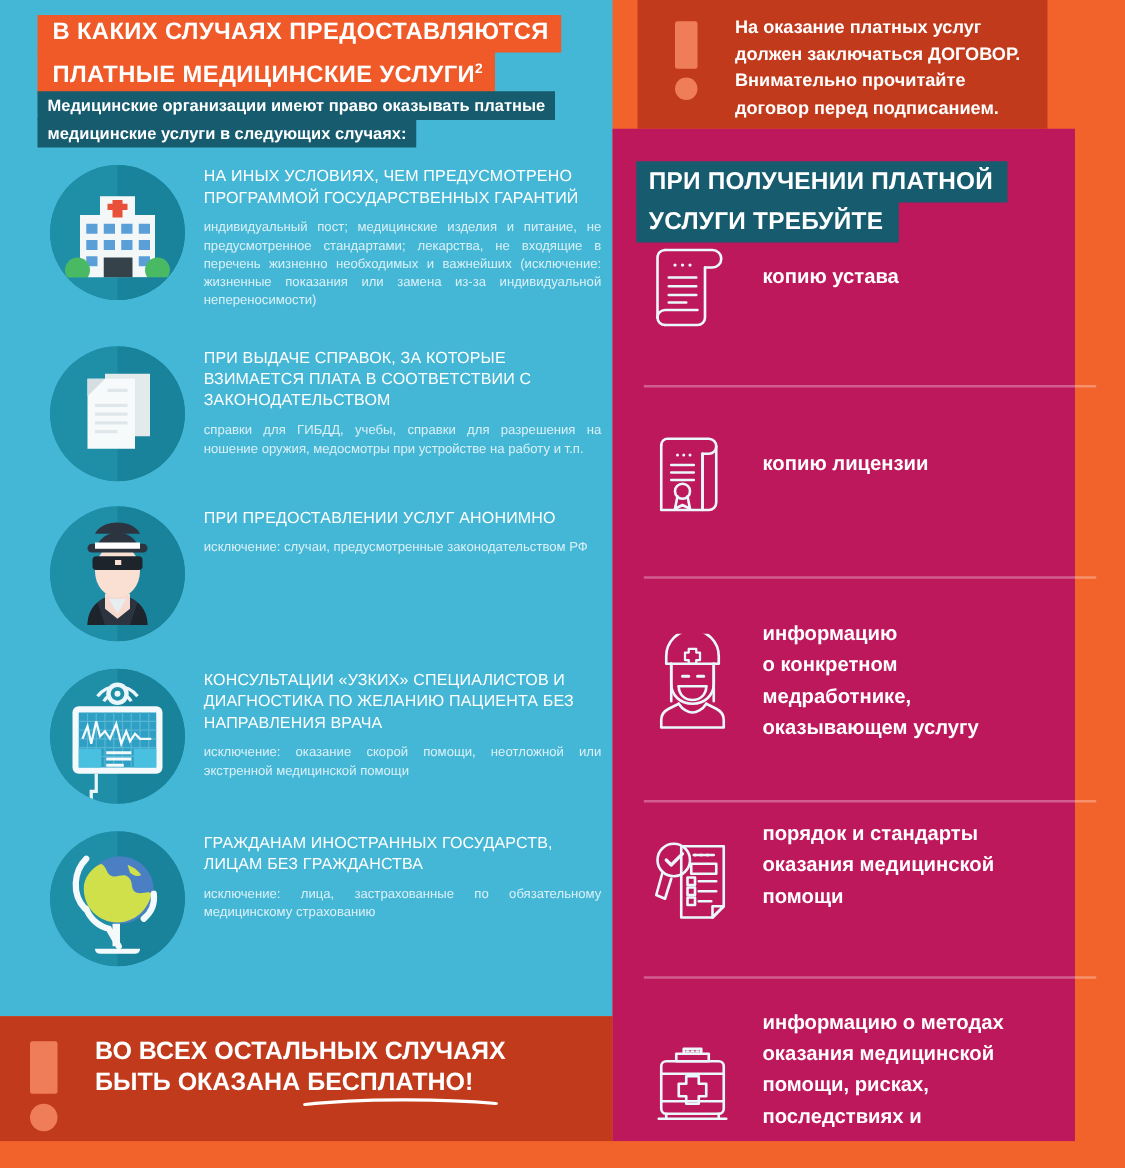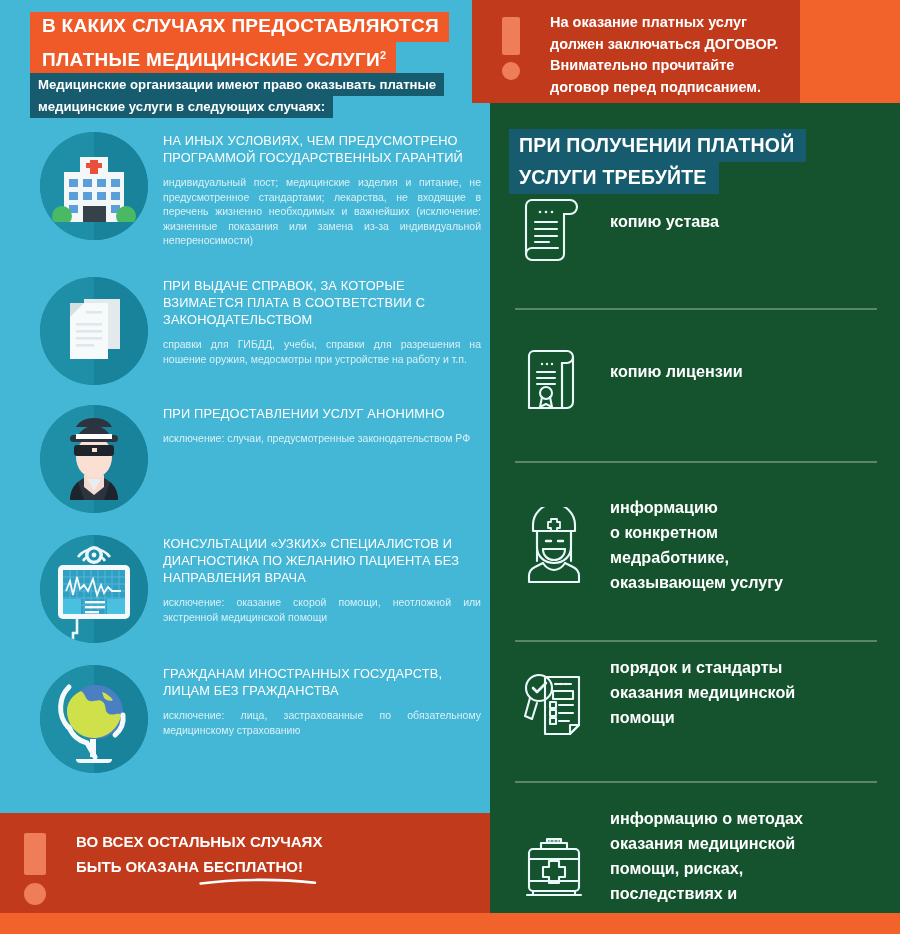--- a/index.html
+++ b/index.html
@@ -73,35 +73,35 @@
 
   
   .bang{
     position:absolute; color:#ef7d5a; font-weight:bold;
     font-size:70px; line-height:60px;
   }
   .bang .bar{ display:block; width:22px; height:42px; background:#ef7d5a; border-radius:2px;}
   .bang .dot{ display:block; width:22px; height:22px; background:#ef7d5a; border-radius:50%; margin-top:8px;}
   .banner-text{
     position:absolute; left:76px; top:16px; width:400px;
-    color:#ffffff; font-size:15px; font-weight:bold; line-height:25px;
+    color:#ffffff; font-size:20px; font-weight:bold; line-height:25px;
   }
   .free{ position:relative; display:inline-block; }
   .free-underline{
     position:absolute; left:-4px; bottom:-7px; width:118%; height:8px;
   }
 
   
   .right-top{
-    position:absolute; left:472px; top:0; width:328px; height:103px;
+    position:absolute; left:510px; top:0; width:328px; height:103px;
     background:#c23a1c;
   }
   .right-col{
-    position:absolute; left:490px; top:103px; width:410px; height:810px;
-    background:#14532d;
+    position:absolute; left:490px; top:103px; width:370px; height:810px;
+    background:#be185d;
   }
   .rt-text{
     position:absolute; left:78px; top:12px; width:320px;
     color:#ffffff; font-size:14.5px; font-weight:bold; line-height:21.5px;
   }
   .rt-bang{ position:absolute; left:30px; top:17px; }
   .rt-bang .bar{ display:block; width:18px; height:38px; background:#ef7d5a; border-radius:2px;}
   .rt-bang .dot{ display:block; width:18px; height:18px; background:#ef7d5a; border-radius:50%; margin-top:7px;}
 
   .rhead-wrap{ position:absolute; left:19px; top:26px; width:380px; }

